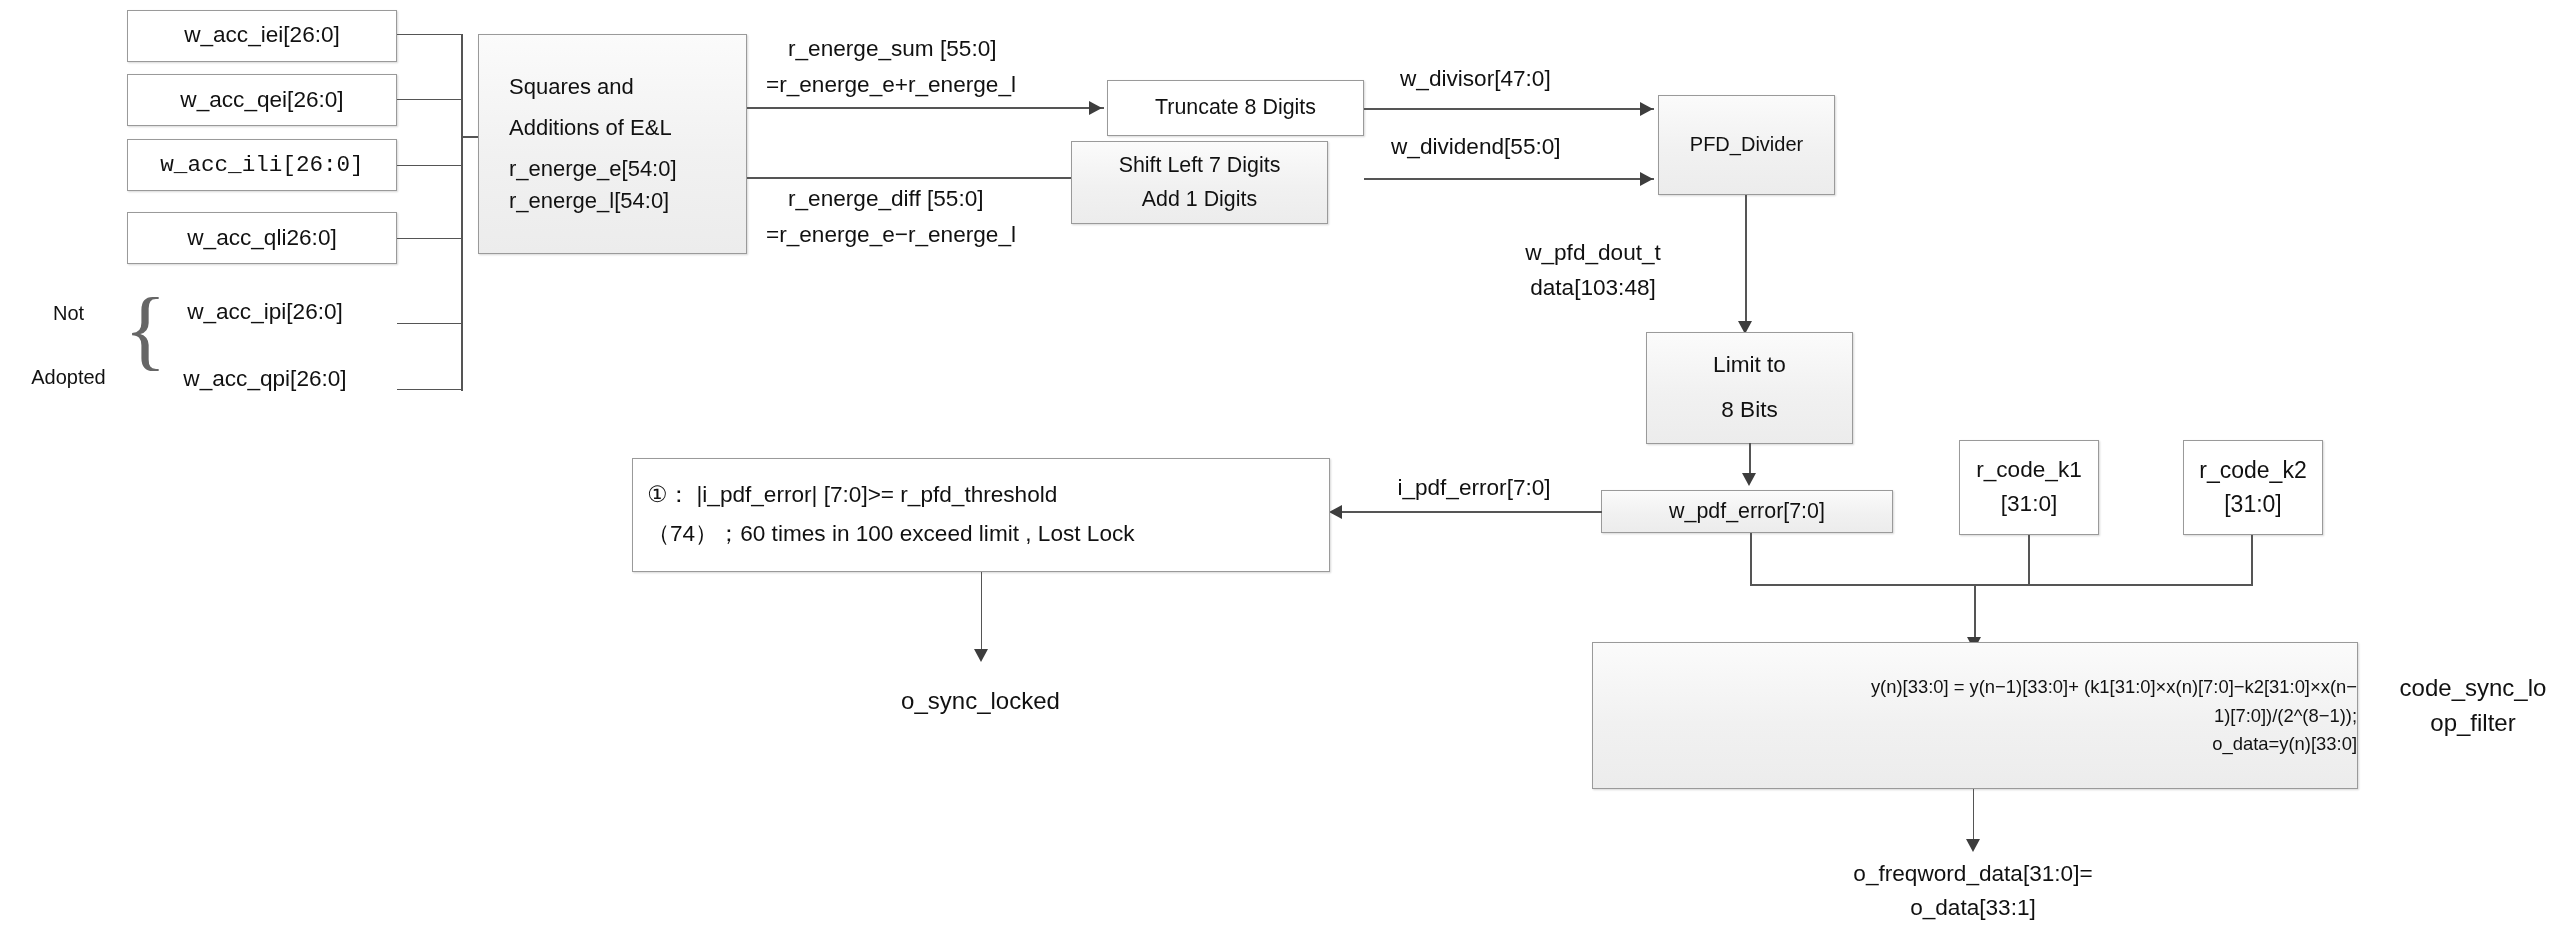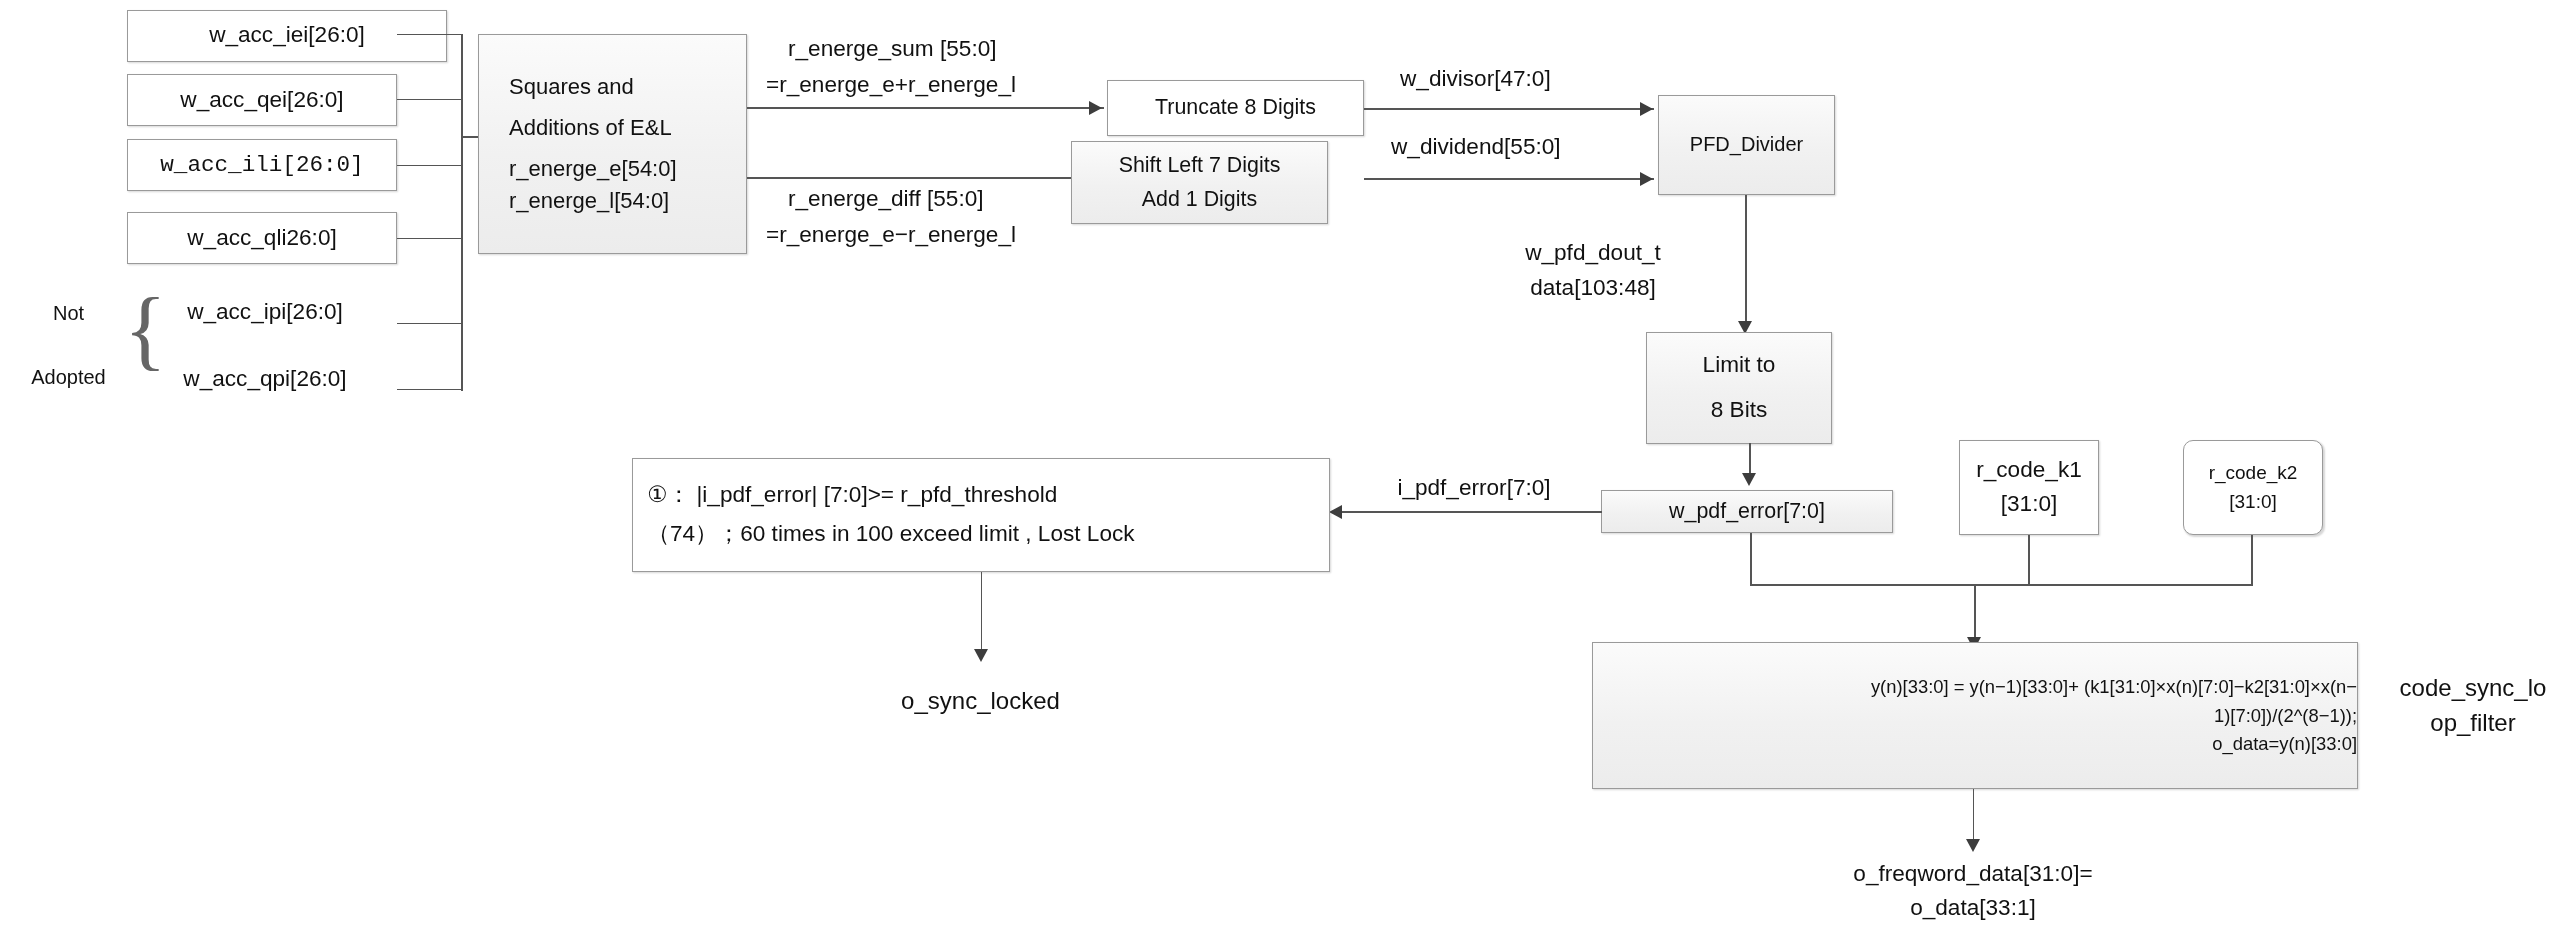--- a/index.html
+++ b/index.html
@@ -83,21 +83,21 @@
     color: #666666;
     font-family: "Liberation Serif", serif;
     line-height: 1;
   }
 </style>
 </head>
 <body>
 
 <div id="canvas">
 
-  <div class="node plain" style="left:127px; top:9.5px; width:320px; height:52px; font-size:22.6px;">
+  <div class="node plain" style="left:127px; top:9.5px; width:270px; height:52px; font-size:22.6px;">
     <span class="ln">w_acc_iei[26:0]</span>
   </div>
   <div class="node plain" style="left:127px; top:74px; width:270px; height:52px; font-size:22.6px;">
     <span class="ln">w_acc_qei[26:0]</span>
   </div>
   <div class="node plain" style="left:127px; top:139px; width:270px; height:52px; font-size:22.6px;font-family:Liberation Mono, monospace;">
     <span class="ln">w_acc_ili[26:0]</span>
   </div>
   <div class="node plain" style="left:127px; top:212px; width:270px; height:52px; font-size:22.6px;">
     <span class="ln">w_acc_qli26:0]</span>
@@ -157,21 +157,21 @@
 
   <div class="node shaded" style="left:1658px; top:95px; width:177px; height:100px; font-size:20px;">
     <span class="ln">PFD_Divider</span>
   </div>
 
   <div class="wire v" style="left:1745px; top:195px; height:132px;"></div>
   <div class="arrow down" style="left:1738px; top:321px;"></div>
   <div class="label ctr" style="left:1474px; top:238px; width:238px; font-size:22.6px;">w_pfd_dout_t</div>
   <div class="label ctr" style="left:1474px; top:273px; width:238px; font-size:22.6px;">data[103:48]</div>
 
-  <div class="node shaded" style="left:1646px; top:332px; width:186px; height:112px; font-size:22.6px;">
+  <div class="node shaded" style="left:1646px; top:332px; width:207px; height:112px; font-size:22.6px;">
     <span class="ln" style="margin-bottom:16.6px;">Limit to</span>
     <span class="ln">8 Bits</span>
   </div>
 
   <div class="wire v" style="left:1749px; top:443px; height:36px;"></div>
   <div class="arrow down" style="left:1742px; top:473px;"></div>
 
   <div class="node shaded" style="left:1601px; top:490px; width:292px; height:43px; font-size:21.4px;">
     <span class="ln">w_pdf_error[7:0]</span>
   </div>
@@ -186,21 +186,21 @@
   </div>
 
   <div class="wire thin v" style="left:981px; top:572px; height:83px;"></div>
   <div class="arrow down" style="left:974px; top:649px;"></div>
   <div class="label ctr" style="left:832px; top:685px; width:297px; font-size:24px;">o_sync_locked</div>
 
   <div class="node plain" style="left:1959px; top:440px; width:140px; height:95px; font-size:22.6px;">
     <span class="ln" style="margin-bottom:4.8px;">r_code_k1</span>
     <span class="ln">[31:0]</span>
   </div>
-  <div class="node plain" style="left:2183px; top:440px; width:140px; height:95px; font-size:19px;border-radius:10px;">
+  <div class="node plain" style="left:2183px; top:440px; width:140px; height:95px; font-size:23px;">
     <span class="ln" style="margin-bottom:4.8px;">r_code_k2</span>
     <span class="ln">[31:0]</span>
   </div>
 
   <div class="wire v" style="left:1750px; top:533px; height:52px;"></div>
   <div class="wire v" style="left:2028px; top:535px; height:51px;"></div>
   <div class="wire v" style="left:2251px; top:535px; height:51px;"></div>
   <div class="wire h" style="left:1750px; top:584px; width:503px;"></div>
   <div class="wire v" style="left:1974px; top:584px; height:59px;"></div>
   <div class="arrow down" style="left:1967px; top:637px;"></div>

